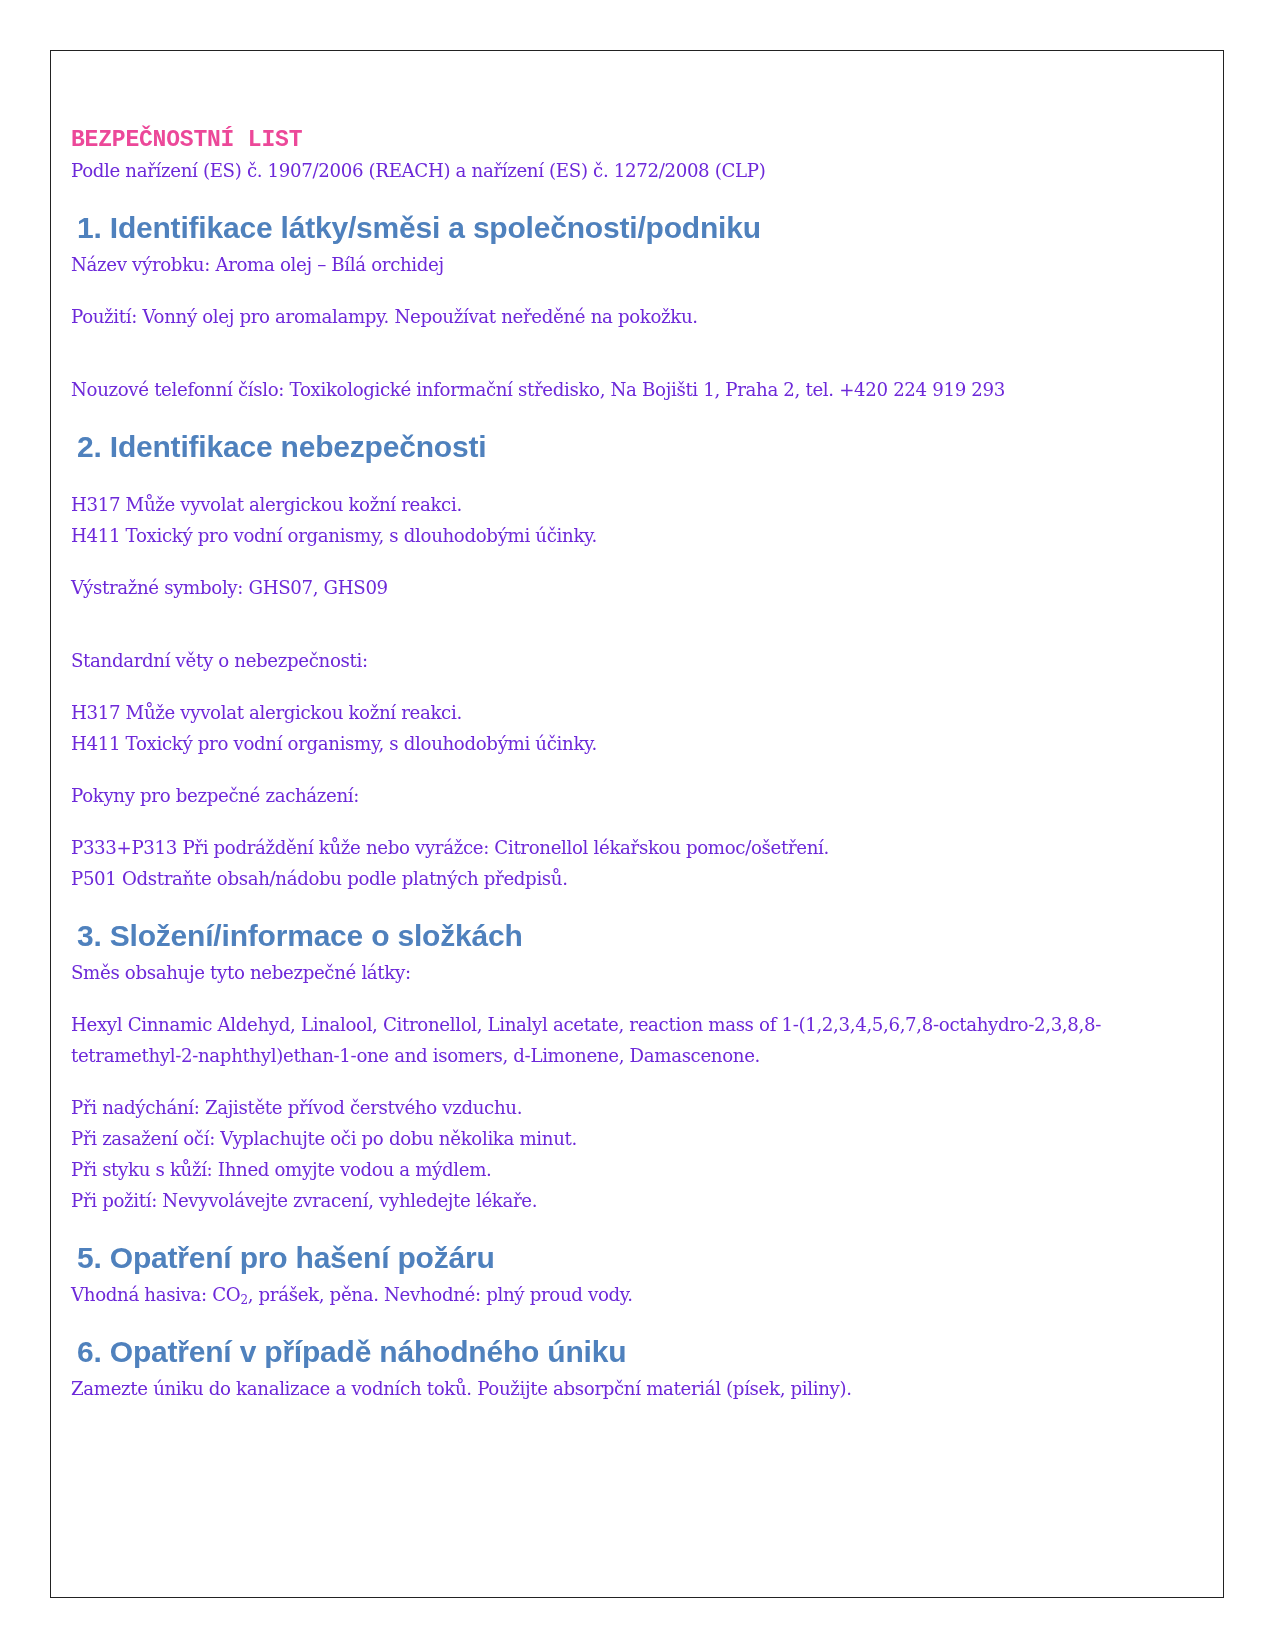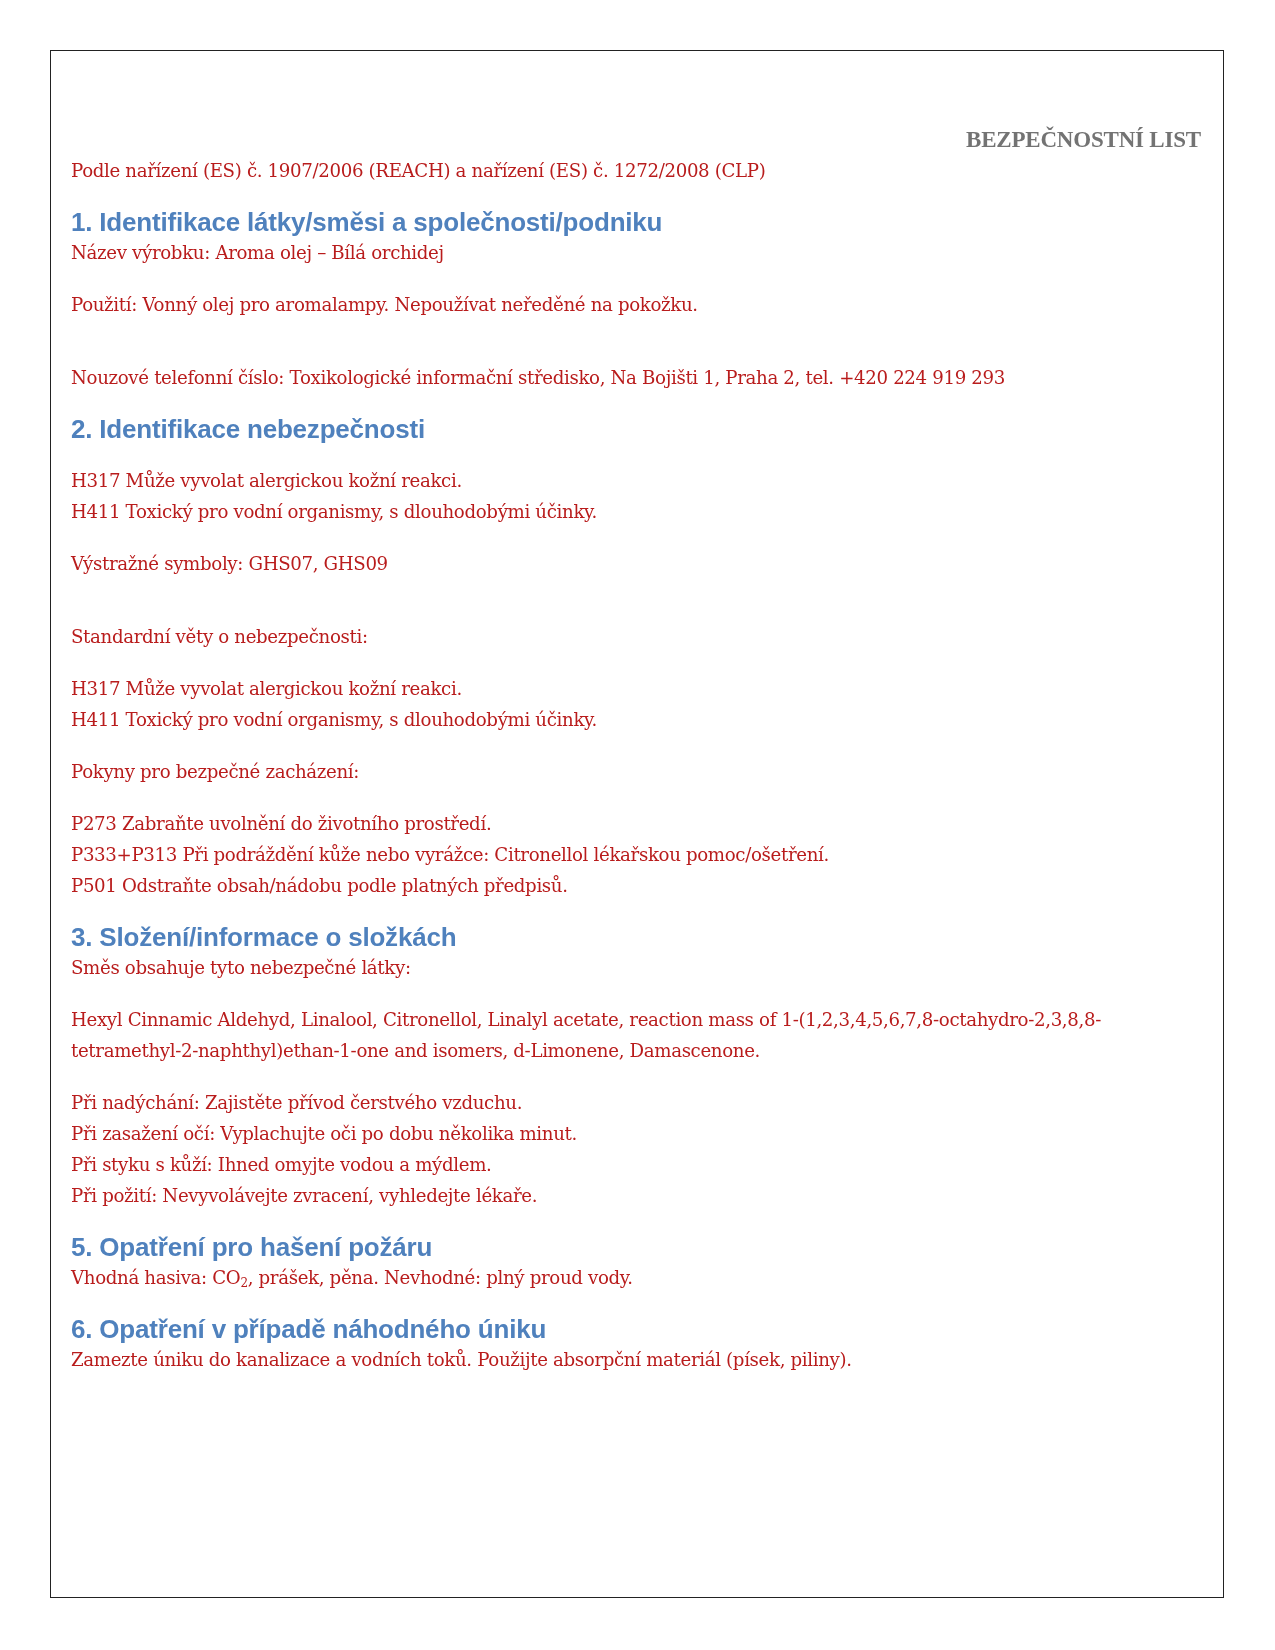--- a/index.html
+++ b/index.html
@@ -3,29 +3,29 @@
 <meta charset="utf-8">
 <style>
   html, body { margin: 0; padding: 0; background: #ffffff; }
   body { width: 1275px; height: 1650px; position: relative; overflow: hidden; }
   .page {
     position: absolute; left: 50px; top: 50px; width: 1174px; height: 1548px;
     border: 1px solid #222; box-sizing: border-box; background: #fff;
   }
   .content { position: absolute; left: 20px; top: 74px; width: 1130px; }
   .title {
-    font-family: Liberation Serif, serif; font-weight: bold; font-size: 23px;
-    color: #737373; margin: 0; line-height: 30px; letter-spacing: -0.2px; text-align: right;
+    font-family: Liberation Mono, monospace; font-weight: bold; font-size: 23px;
+    color: #ec4899; margin: 0; line-height: 30px; letter-spacing: -0.2px;
   }
   .h {
-    font-family: "Liberation Sans", sans-serif; font-weight: bold; font-size: 26px;
-    color: #4f81bd; margin: 0; line-height: 30px; letter-spacing: -0.2px;
+    font-family: "Liberation Sans", sans-serif; font-weight: bold; font-size: 30px;
+    color: #4f81bd; margin: 6px; line-height: 30px; letter-spacing: -0.2px;
   }
   .p {
-    font-family: "DejaVu Serif", serif; font-size: 18.2px; color: #b91c1c; margin: 0;
+    font-family: "DejaVu Serif", serif; font-size: 18.2px; color: #6d28d9; margin: 0;
     line-height: 31px; letter-spacing: -0.35px;
   }
   .gap { height: 21px; }
   .hgap { height: 21px; }
   sub { font-size: 12px; vertical-align: -3px; line-height: 0; }
 </style>
 </head>
 <body>
 
 <div class="page">
@@ -51,21 +51,20 @@
     <p class="p">Výstražné symboly: GHS07, GHS09</p>
     <div class="gap"></div>
     <div class="gap"></div>
     <p class="p">Standardní věty o nebezpečnosti:</p>
     <div class="gap"></div>
     <p class="p">H317 Může vyvolat alergickou kožní reakci.</p>
     <p class="p">H411 Toxický pro vodní organismy, s dlouhodobými účinky.</p>
     <div class="gap"></div>
     <p class="p">Pokyny pro bezpečné zacházení:</p>
     <div class="gap"></div>
-    <p class="p">P273 Zabraňte uvolnění do životního prostředí.</p>
     <p class="p">P333+P313 Při podráždění kůže nebo vyrážce: Citronellol lékařskou pomoc/ošetření.</p>
     <p class="p">P501 Odstraňte obsah/nádobu podle platných předpisů.</p>
 
     <div class="hgap"></div>
     <h2 class="h">3. Složení/informace o složkách</h2>
     <p class="p">Směs obsahuje tyto nebezpečné látky:</p>
     <div class="gap"></div>
     <p class="p">Hexyl Cinnamic Aldehyd, Linalool, Citronellol, Linalyl acetate, reaction mass of 1-(1,2,3,4,5,6,7,8-octahydro-2,3,8,8-</p>
     <p class="p">tetramethyl-2-naphthyl)ethan-1-one and isomers, d-Limonene, Damascenone.</p>
 

